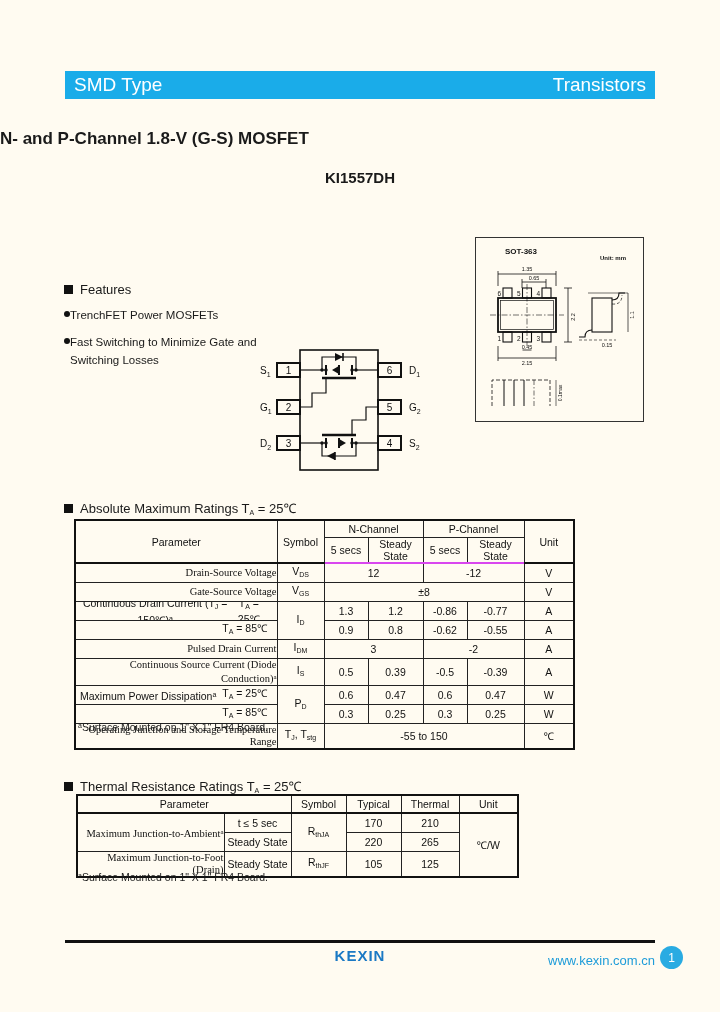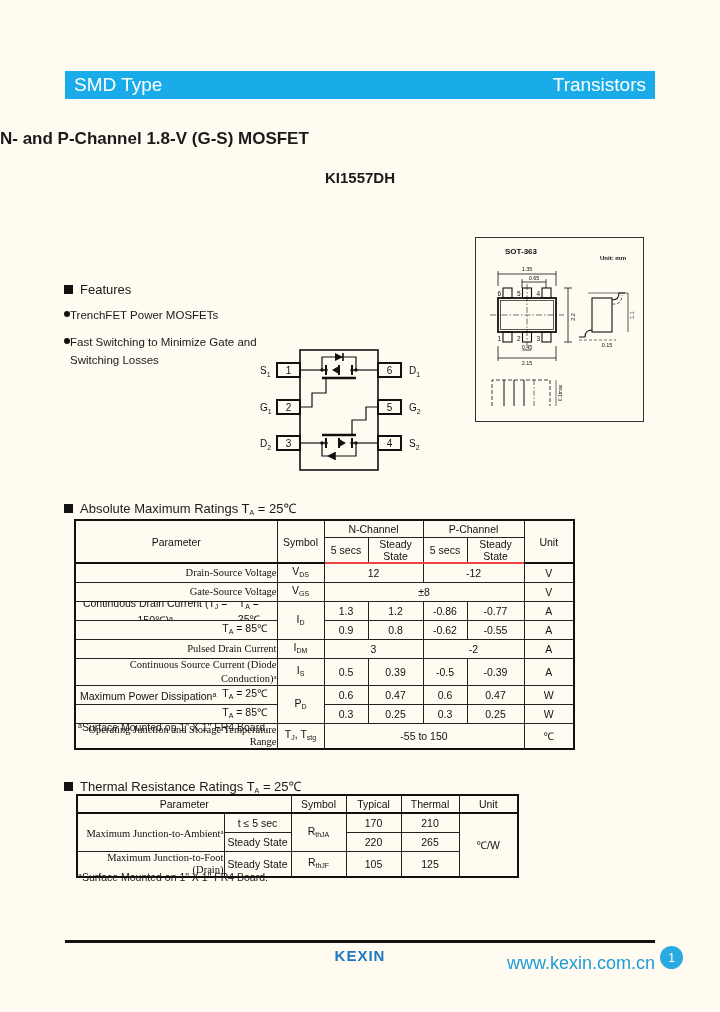--- a/index.html
+++ b/index.html
@@ -20,35 +20,35 @@
   .pinout{position:absolute;left:248px;top:344px;}
   .sec-head{position:absolute;font-size:13px;display:flex;align-items:center;gap:7px;}
   .sh1{left:64px;top:499px;}
   .sh2{left:64px;top:777px;}
   table{border-collapse:collapse;position:absolute;font-size:10.5px;color:#111;
         table-layout:fixed;border:2px solid #111;}
   td{border:1px solid #222;text-align:center;padding:0;height:18px;line-height:12px;overflow:hidden;}
   .amr{left:74px;top:519px;}
   .thr{left:76px;top:794px;}
   tr.h1 td,tr.h2 td{height:16px;}
-  tr.h2 td{border-bottom:2px solid #ef4444;}
+  tr.h2 td{border-bottom:2px solid #d946ef;}
   .amr tr.h1 td[rowspan]{border-bottom:2px solid #111;}
   .thr tr.h1 td{border-bottom:2px solid #111;}
   .pl{text-align:right;padding-left:4px;font-family:Liberation Serif, serif;}
   .pr{text-align:right;padding-right:9px;}
   .flexcell{display:flex;justify-content:space-between;align-items:center;
             padding:0 9px 0 4px;height:18px;}
   sub{font-size:7px;vertical-align:-2px;}
   sup{font-size:7px;vertical-align:3px;}
   .fn{position:absolute;font-size:10.5px;}
   .fn1{left:78px;top:721px;}
   .fn2{left:78px;top:871px;}
   .rule{position:absolute;left:65px;top:940px;width:590px;height:3px;background:#111;}
   .logo{position:absolute;left:0;top:947px;width:720px;text-align:center;}
-  .url{position:absolute;right:65px;top:953px;font-size:18px;color:#1E9CD9;}
+  .url{position:absolute;right:65px;top:953px;font-size:13px;color:#1E9CD9;}
   .pagenum{position:absolute;left:660px;top:946px;width:23px;height:23px;border-radius:50%;
            background:#29ABE2;color:#fff;font-size:12px;display:flex;align-items:center;justify-content:center;}
   svg text{font-family:"Liberation Sans",sans-serif;fill:#111;}
 </style>
 </head>
 <body>
 
 <div class="page">
 
   <div class="banner">

